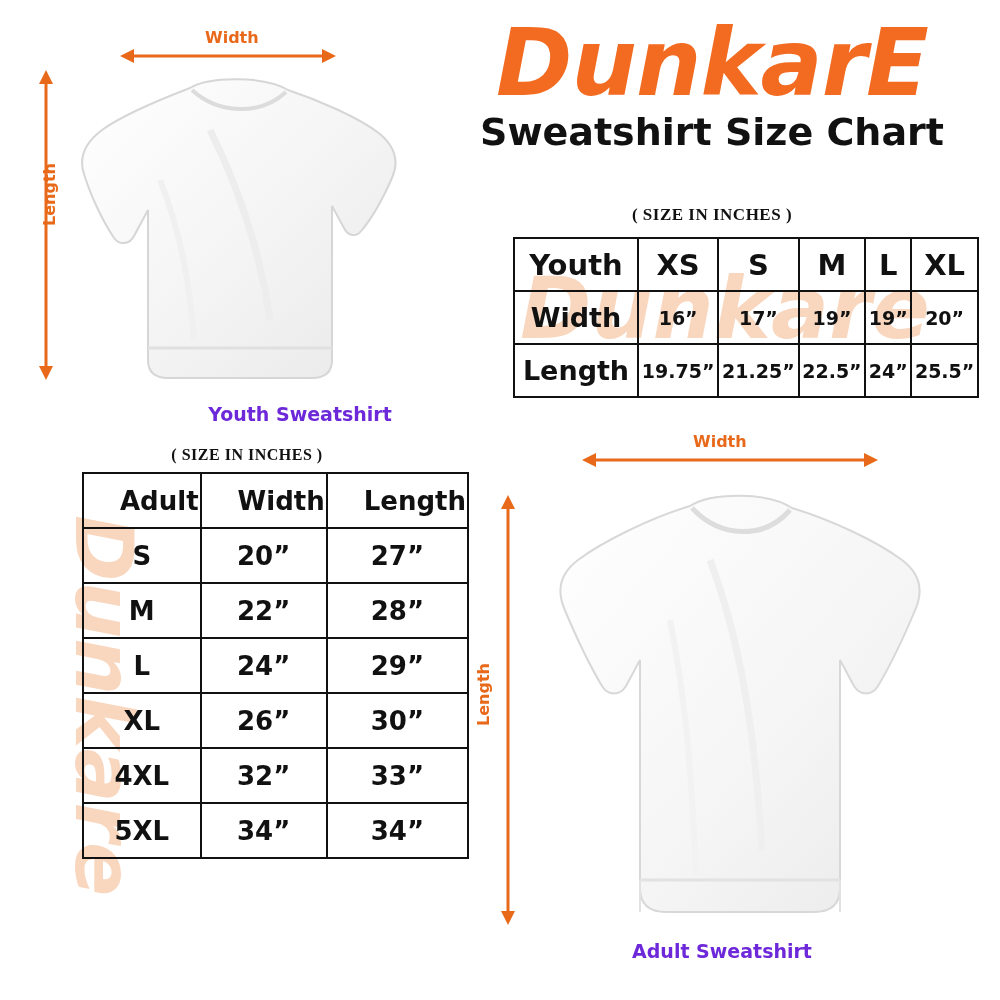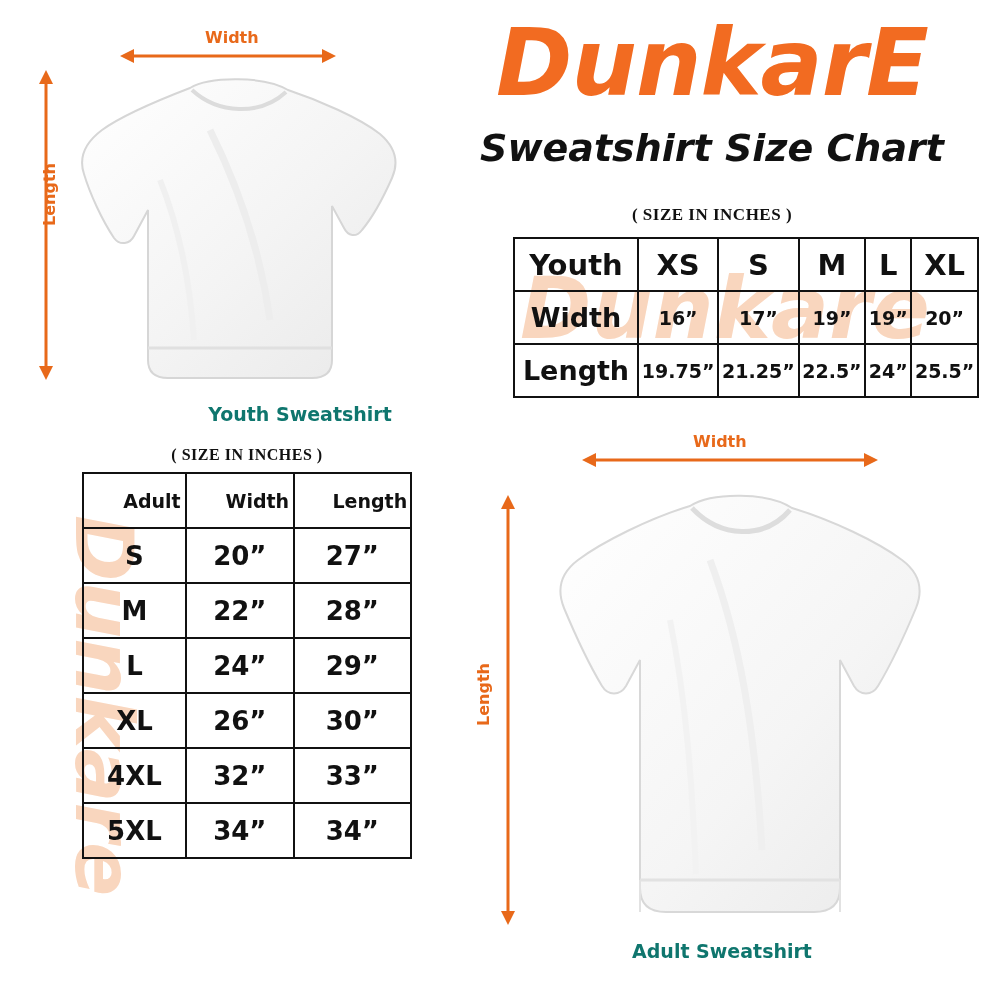--- a/index.html
+++ b/index.html
@@ -36,22 +36,21 @@
     font-size: 92px;
     line-height: 1.0;
     color: #F26B21;
     letter-spacing: -1px;
   }
   .chart-title {
     font-family: "DejaVu Sans", sans-serif;
     font-weight: bold;
     font-size: 38px;
     color: #111;
-    margin-top: 16px;
-    font-style: italic;
+    margin-top: 0;
   }
   .units-note-top {
     position: absolute;
     left: 432px;
     top: 205px;
     width: 560px;
     text-align: center;
     font-family: "Liberation Serif", serif;
     font-size: 17px;
     font-weight: bold;
@@ -127,21 +126,21 @@
     top: 472px;
     width: 330px;
   }
   .adult-table td {
     height: 51px;
     font-size: 26px;
   }
   .adult-table td.col1 { width: 115px; }
   .adult-table td.col2 { width: 108px; }
   .adult-table td.col3 { width: 107px; }
-  .adult-table tr:first-child td { font-size: 19px; padding-left: 36px; }
+  .adult-table tr:first-child td { font-size: 26px; padding-left: 36px; }
 
   .units-note-adult {
     position: absolute;
     left: 82px;
     top: 446px;
     width: 330px;
     text-align: center;
     font-family: "Liberation Serif", serif;
     font-size: 16px;
     font-weight: bold;
@@ -164,21 +163,21 @@
     top: 480px;
     width: 400px;
     height: 460px;
   }
 
   .caption {
     position: absolute;
     font-family: "DejaVu Sans", sans-serif;
     font-weight: bold;
     font-size: 19px;
-    color: #0f766e;
+    color: #6d28d9;
     text-align: center;
   }
   .caption-youth {
     left: 150px;
     top: 403px;
     width: 300px;
   }
   .caption-adult {
     left: 557px;
     top: 940px;

